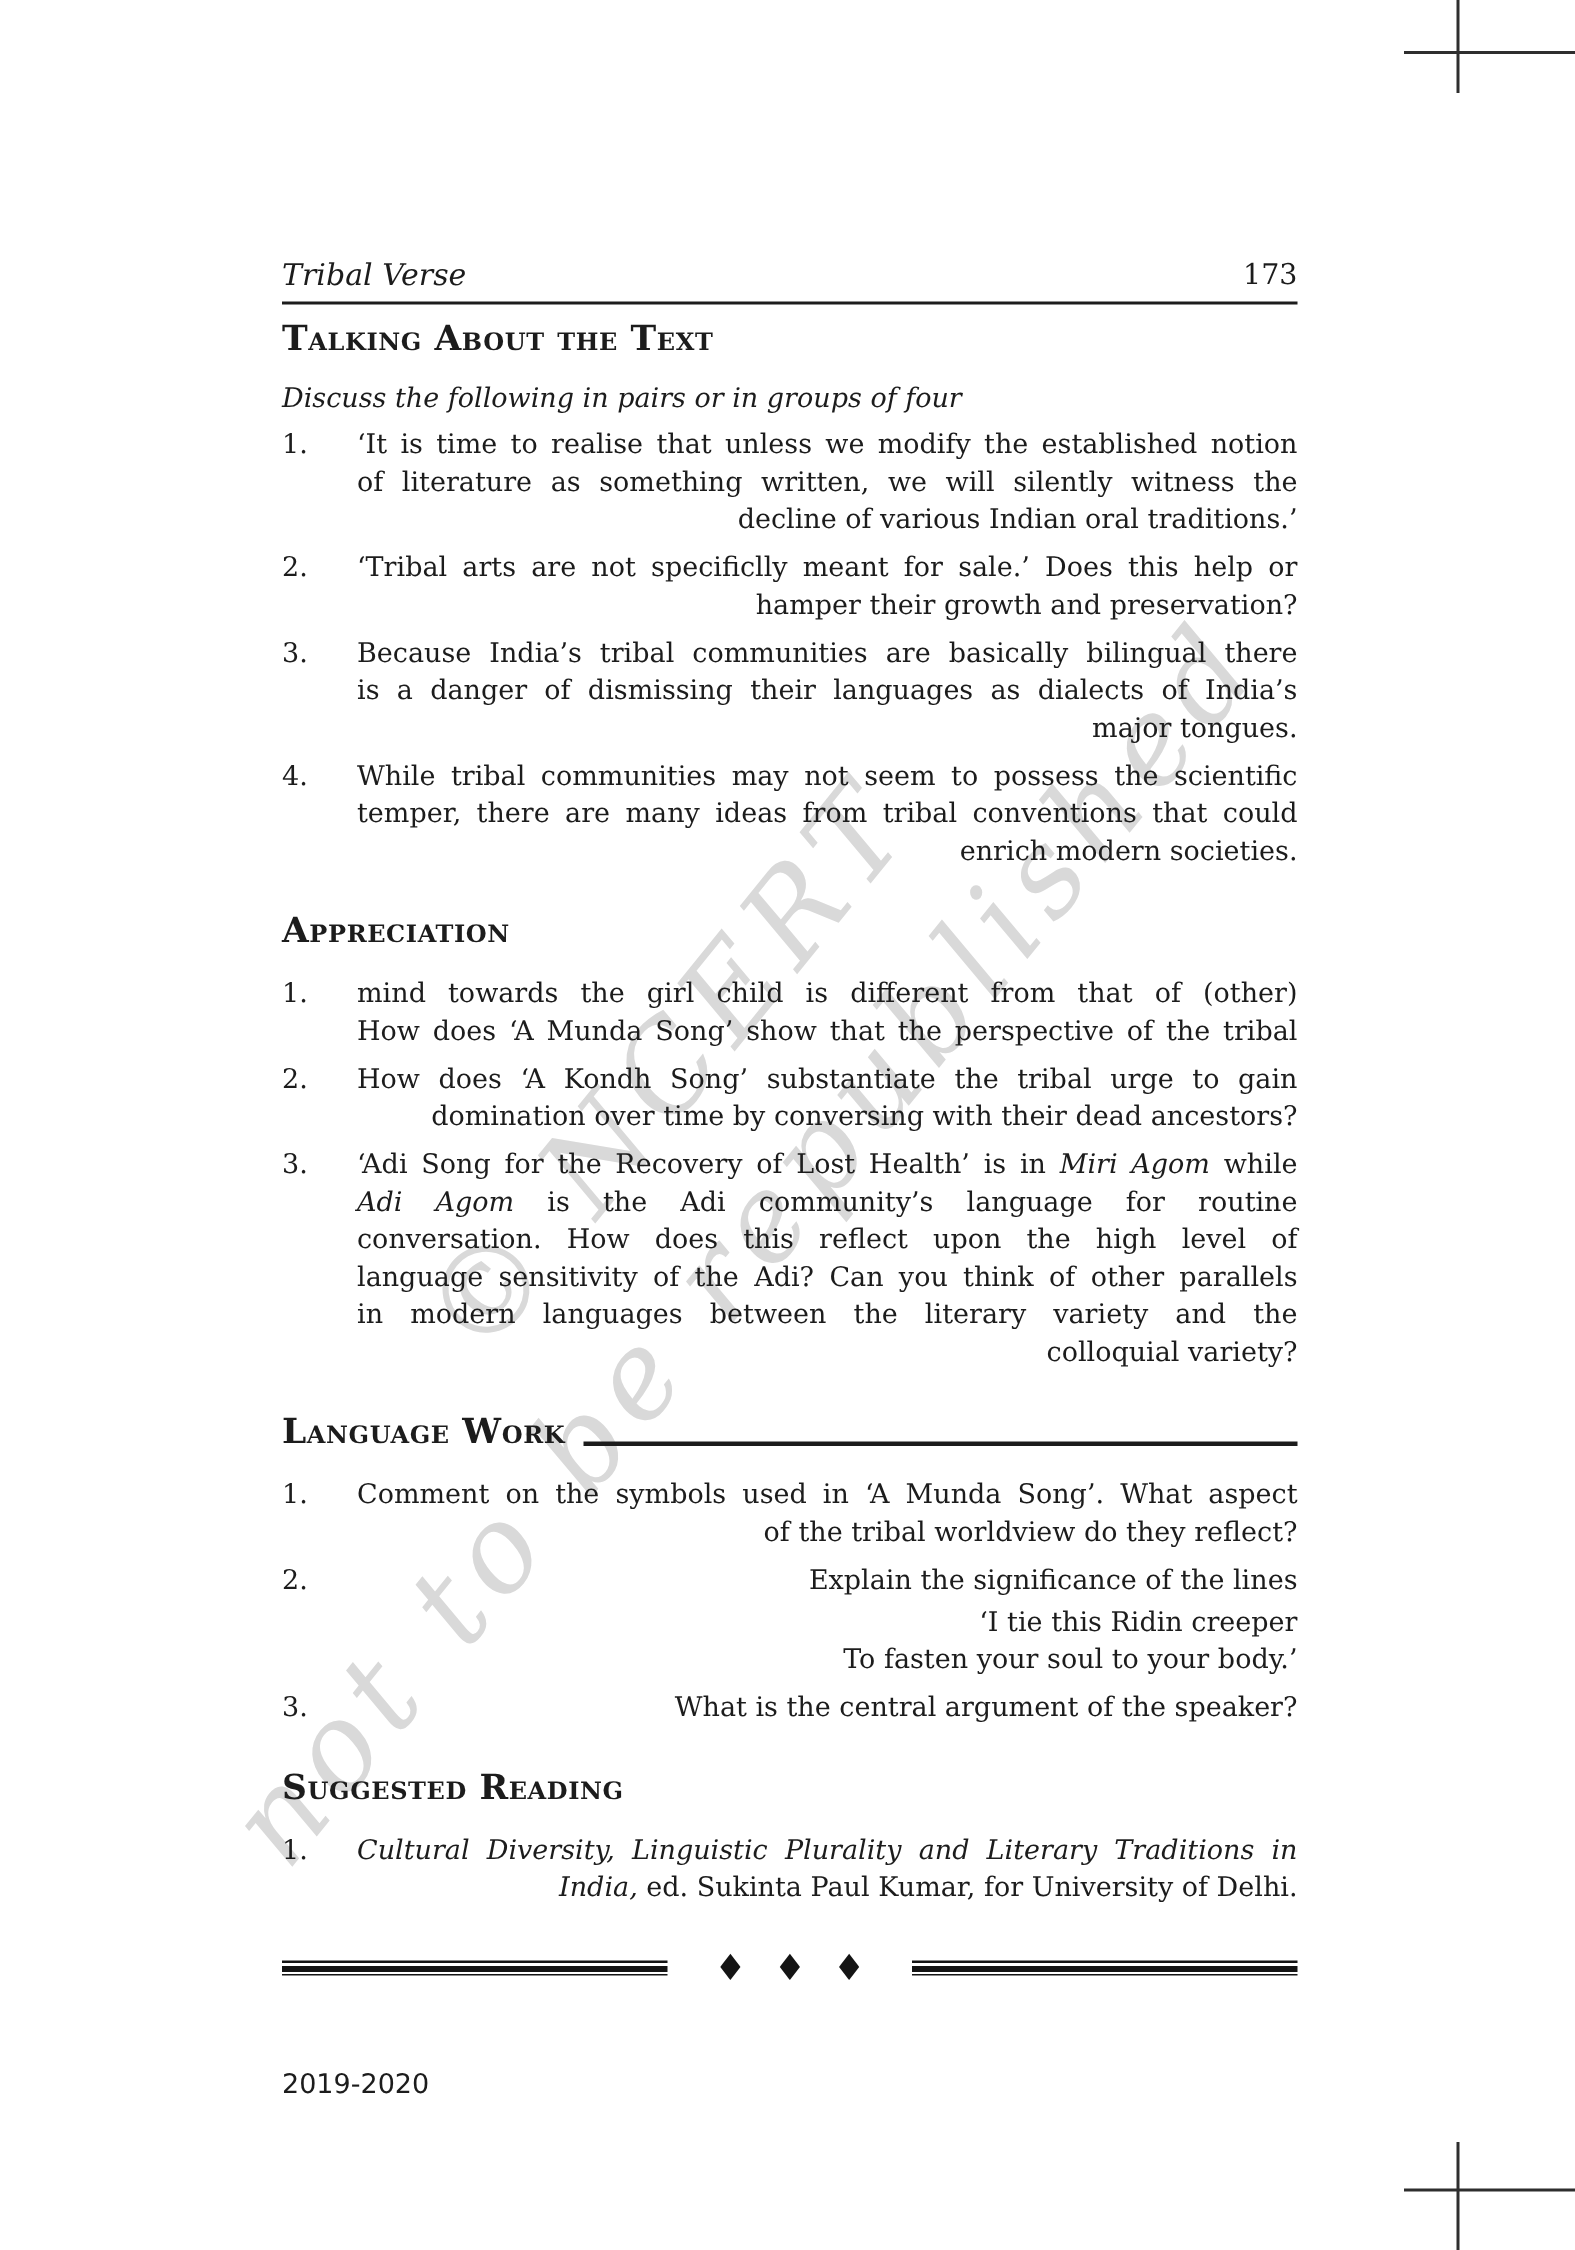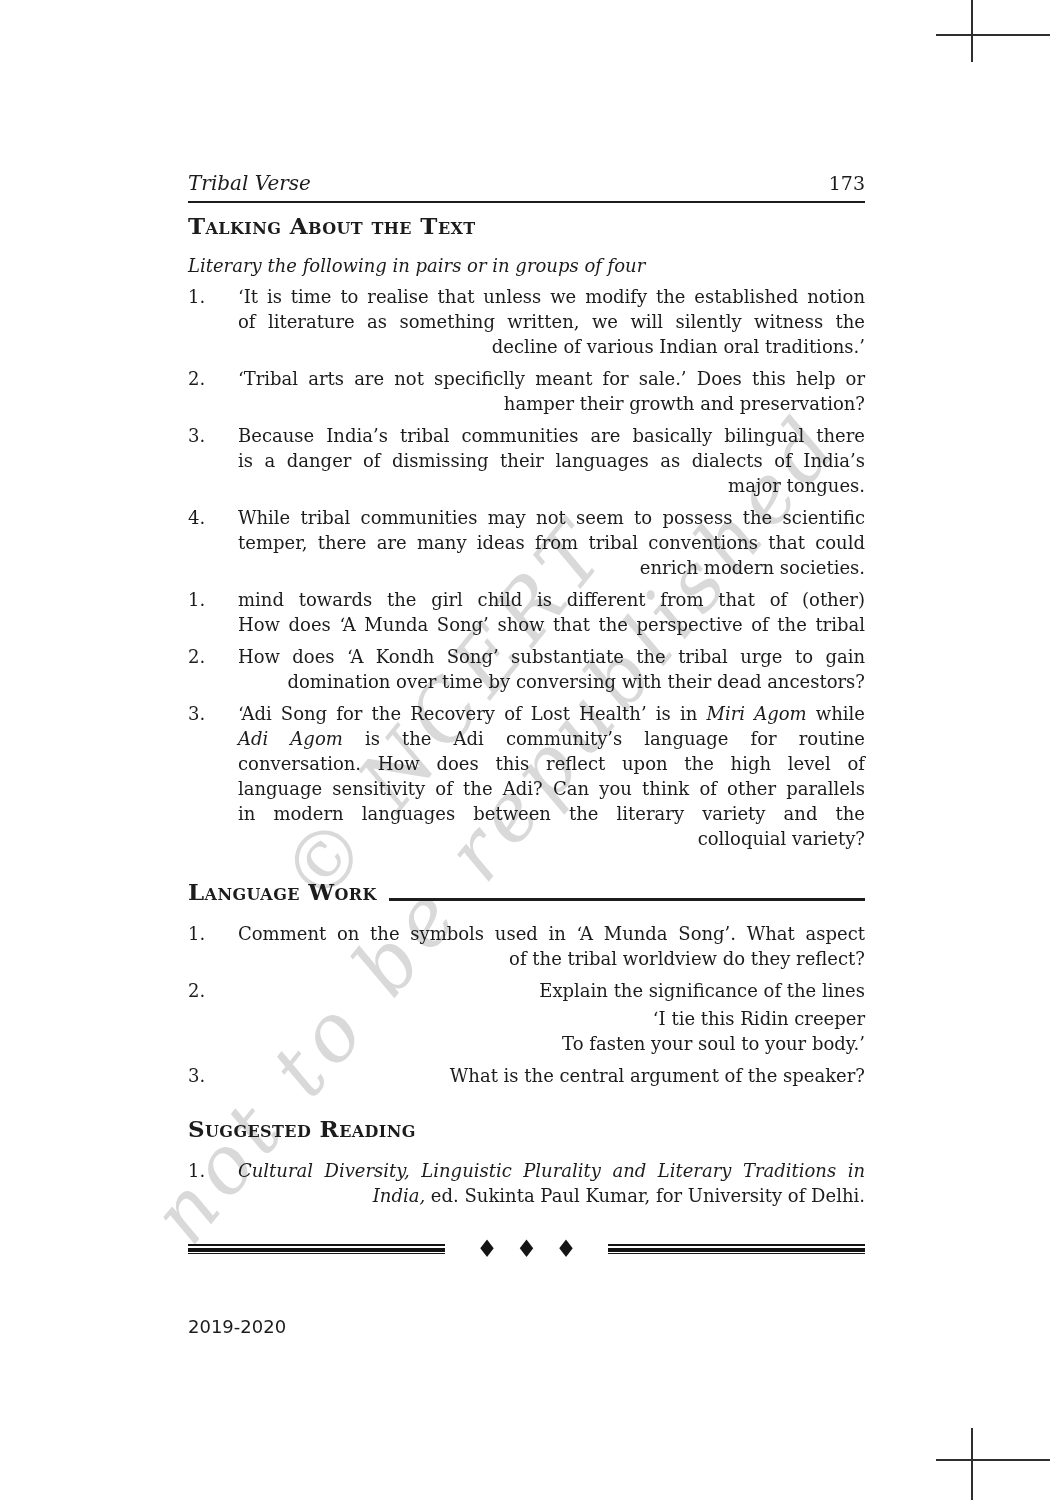--- a/index.html
+++ b/index.html
@@ -145,21 +145,21 @@
       <span class="rh-title">Tribal Verse</span>
       <span class="rh-page">173</span>
     </div>
     <div class="header-rule"></div>
 
     <div id="sections">
         <section class="section">
           <h2 class="sec-heading">
             <span>Talking About the Text</span>
           </h2>
-          <p class="intro">Literary the following in pairs or in groups of four</p>
+          <p class="intro">Discuss the following in pairs or in groups of four</p>
           <div class="item">
             <span class="num">1.</span>
             <div class="item-body">
               <div class="line just"><span>‘It is time to realise that unless we modify the established notion</span></div>
               <div class="line just"><span>of literature as something written, we will silently witness the</span></div>
               <div class="line"><span>decline of various Indian oral traditions.’</span></div>
             </div>
           </div>
           <div class="item">
             <span class="num">2.</span>
@@ -179,20 +179,23 @@
           <div class="item">
             <span class="num">4.</span>
             <div class="item-body">
               <div class="line just"><span>While tribal communities may not seem to possess the scientific</span></div>
               <div class="line just"><span>temper, there are many ideas from tribal conventions that could</span></div>
               <div class="line"><span>enrich modern societies.</span></div>
             </div>
           </div>
         </section>
         <section class="section">
+          <h2 class="sec-heading">
+            <span>Appreciation</span>
+          </h2>
           <div class="item">
             <span class="num">1.</span>
             <div class="item-body">
               <div class="line just"><span>mind towards the girl child is different from that of (other)</span></div>
               <div class="line just"><span>How does ‘A Munda Song’ show that the perspective of the tribal</span></div>
             </div>
           </div>
           <div class="item">
             <span class="num">2.</span>
             <div class="item-body">

